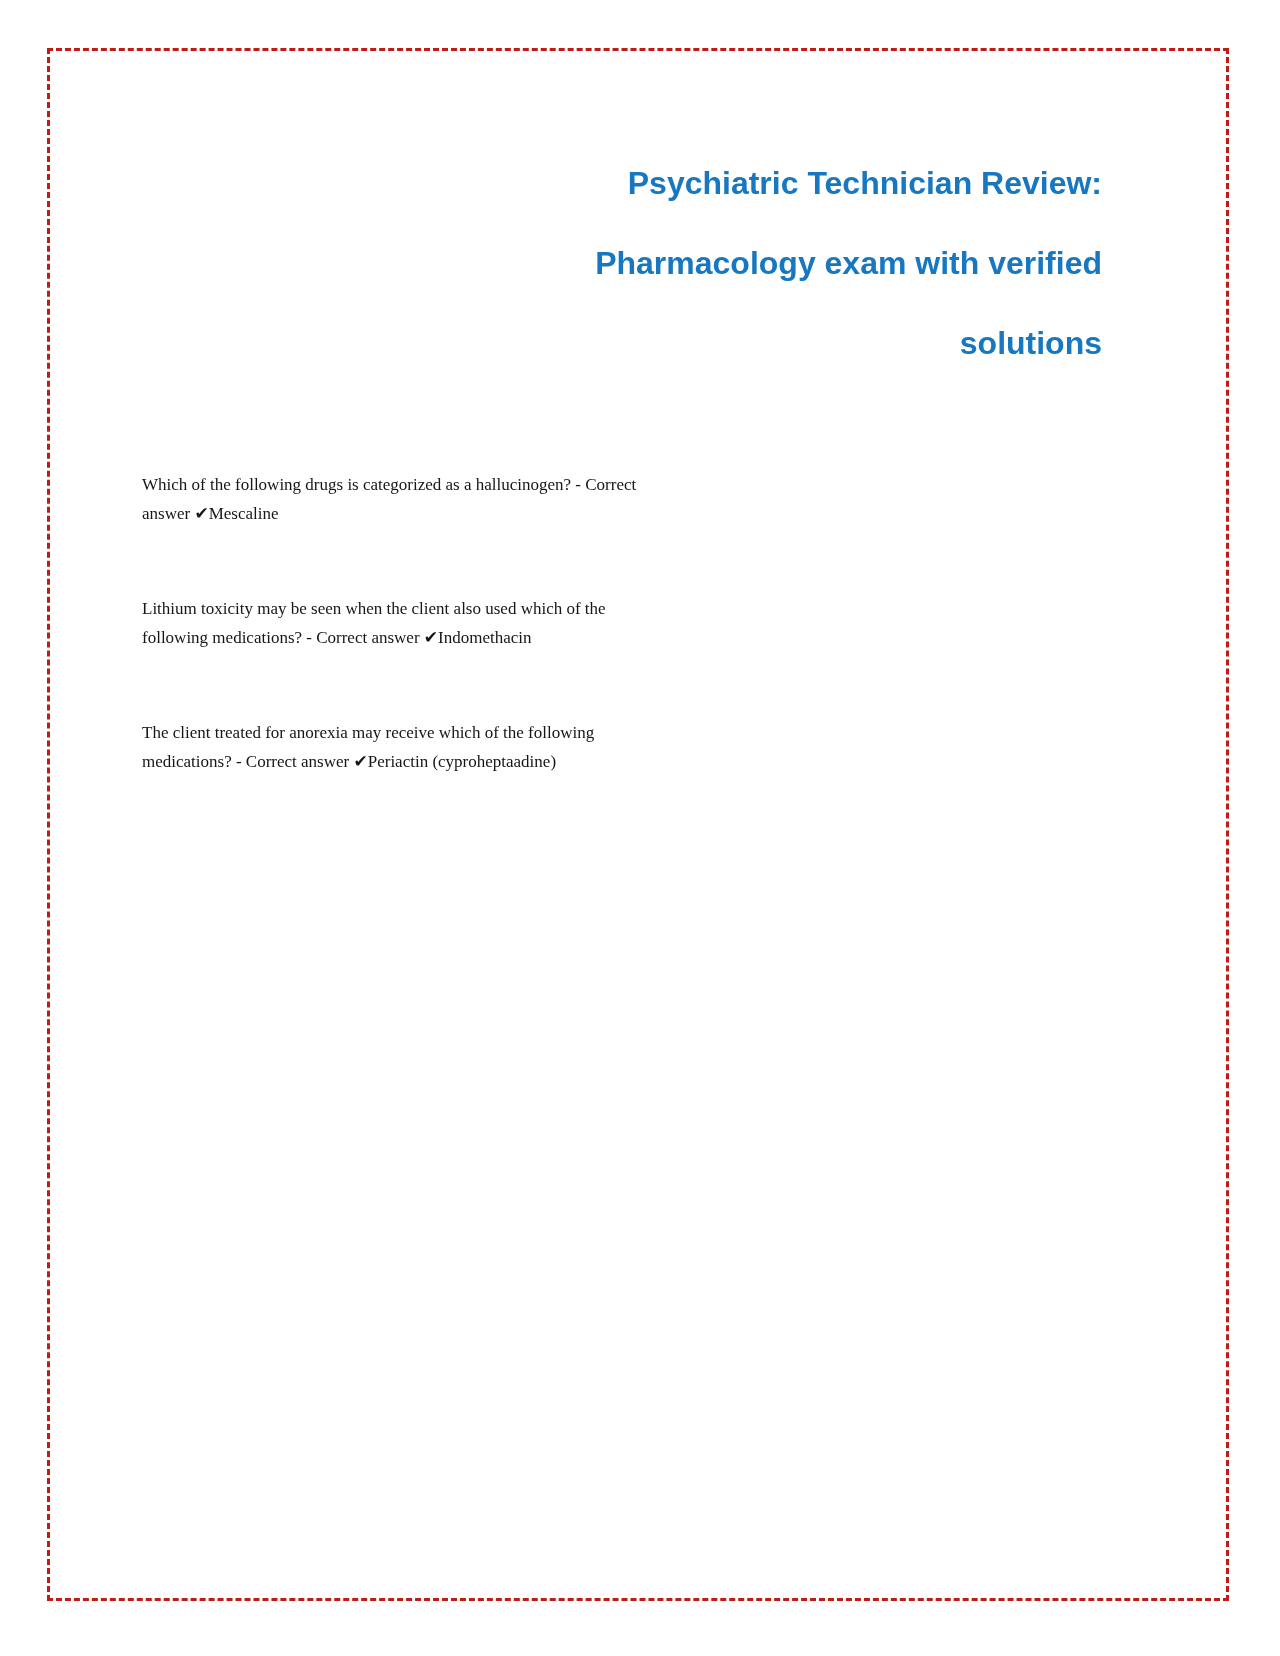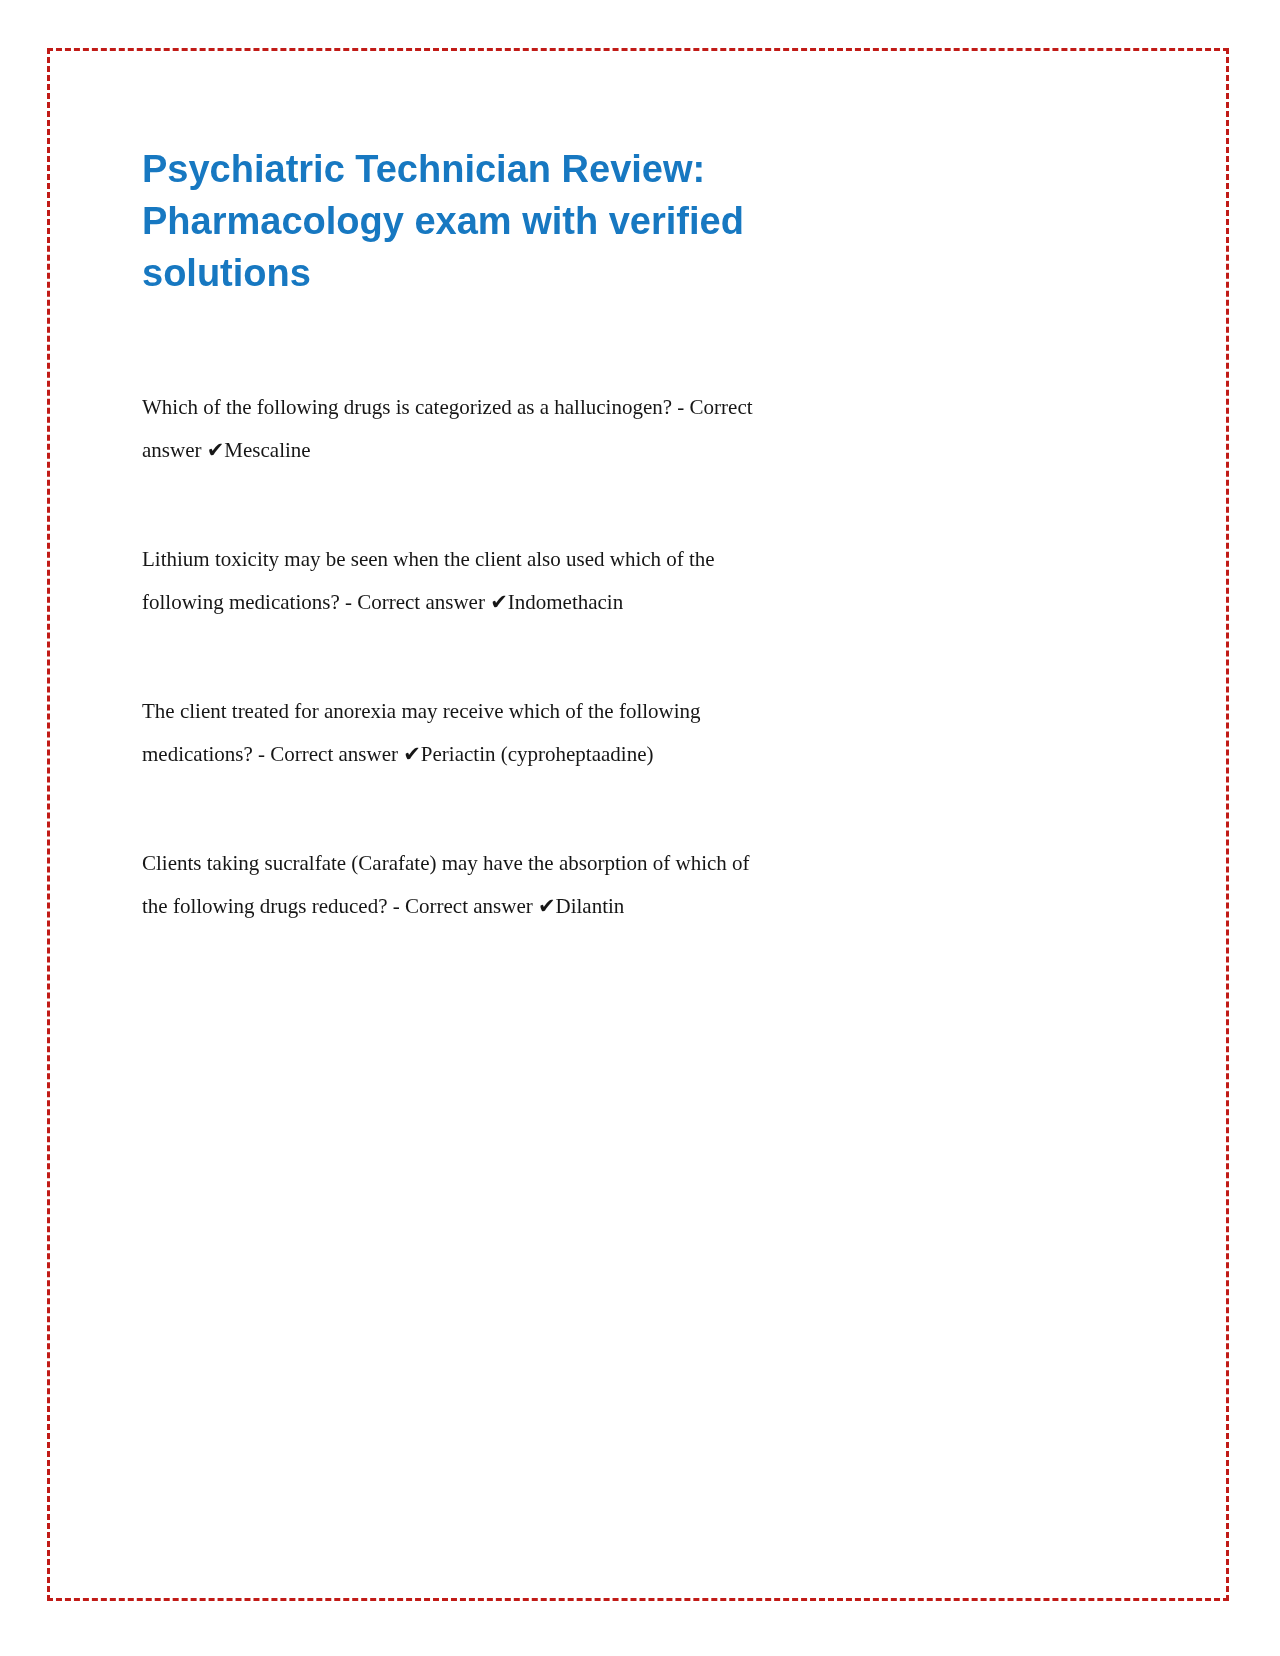--- a/index.html
+++ b/index.html
@@ -32,33 +32,33 @@
   }
   .content {
     position: absolute;
     left: 142px;
     top: 143px;
     width: 960px;
   }
   .doc-title {
     font-family: "Liberation Sans", "DejaVu Sans", sans-serif;
     font-weight: 700;
-    font-size: 38px;
-    line-height: 52px;
-    text-align: left;
+    font-size: 32px;
+    line-height: 80px;
+    text-align: right;
     color: var(--title-blue);
     white-space: pre-line;
     letter-spacing: 0px;
   }
   .qa-list {
     margin-top: 87px;
   }
   .qa-paragraph {
-    font-size: 21px;
-    line-height: 43px;
+    font-size: 17px;
+    line-height: 29px;
     margin-bottom: 66px;
     white-space: pre-line;
     text-align: left;
     color: var(--body-text);
   }
 </style>
 </head>
 <body>
 
 <div class="sheet">
@@ -67,17 +67,15 @@
     <h1 class="doc-title">Psychiatric Technician Review:
 Pharmacology exam with verified
 solutions</h1>
     <div class="qa-list">
       <p class="qa-paragraph">Which of the following drugs is categorized as a hallucinogen? - Correct
 answer ✔Mescaline</p>
       <p class="qa-paragraph">Lithium toxicity may be seen when the client also used which of the
 following medications? - Correct answer ✔Indomethacin</p>
       <p class="qa-paragraph">The client treated for anorexia may receive which of the following
 medications? - Correct answer ✔Periactin (cyproheptaadine)</p>
-      <p class="qa-paragraph">Clients taking sucralfate (Carafate) may have the absorption of which of
-the following drugs reduced? - Correct answer ✔Dilantin</p>
     </div>
   </div>
 </div>
 
 </body></html>

